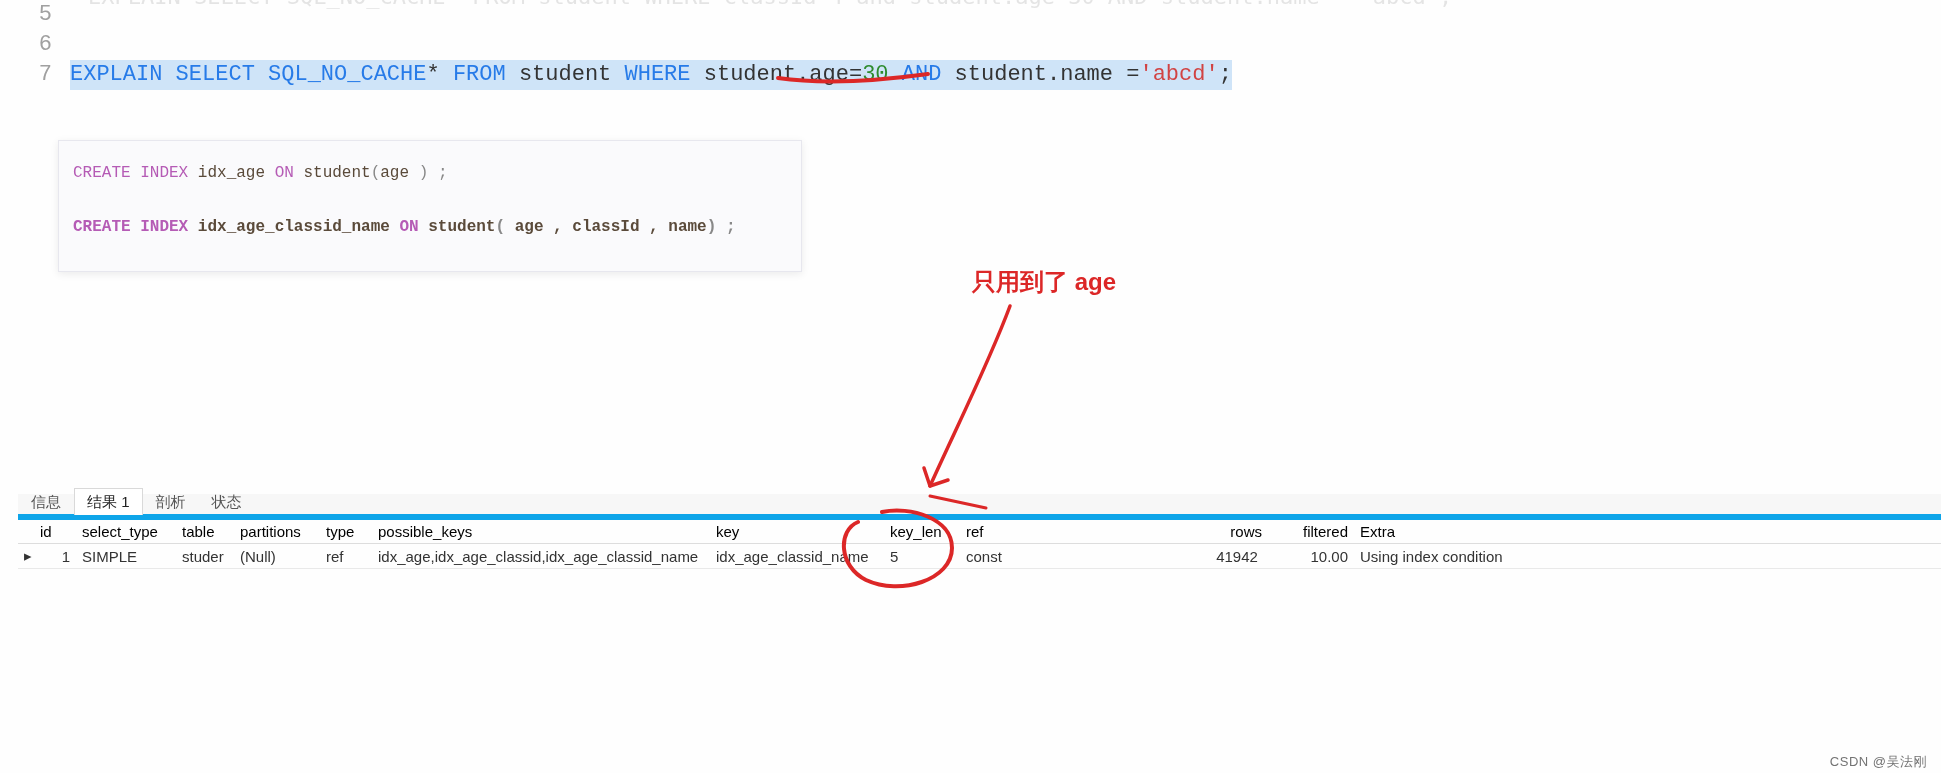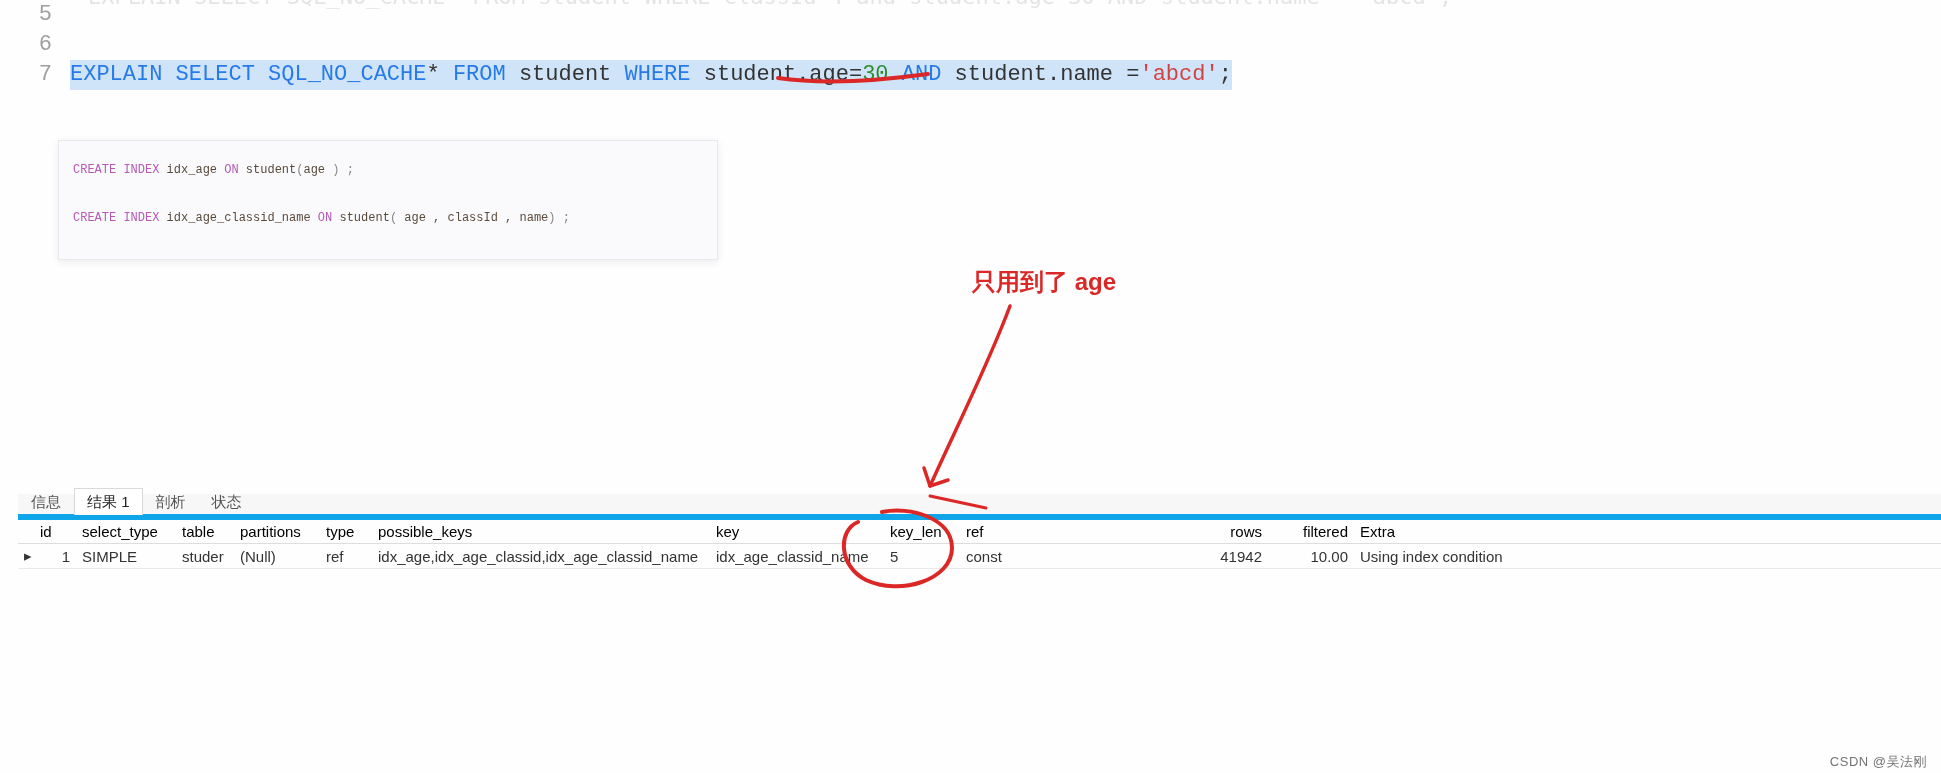--- a/index.html
+++ b/index.html
@@ -43,35 +43,35 @@
     font-family: Consolas, monospace;
     font-size: 22px;
     color: #999;
     white-space: pre;
     opacity: 0.25;
   }
 
   .code-box {
     position: absolute;
     top: 140px; left: 58px;
-    width: 660px;
+    width: 744px;
     background: #fafafc;
     border: 1px solid #e7e7ee;
     box-shadow: 0 2px 8px rgba(0,0,0,0.08);
     padding: 20px 14px;
     font-family: Consolas, "Courier New", monospace;
-    font-size: 12px;
+    font-size: 16px;
     line-height: 1.5;
     color: #444;
   }
   .code-box .ci-kw { color: #b55bb5; }
   .code-box .ci-pn { color: #888; }
   .code-box .ci-id { color: #5a4a3a; }
   .code-box .line { margin-bottom: 30px; }
-  .code-box .line:last-child { margin-bottom: 12px; }
+  .code-box .line:last-child { margin-bottom: 12px; font-weight: bold; }
 
   .tabs-bar {
     position: absolute;
     top: 494px; left: 18px; right: 0;
     height: 26px;
     display: flex;
     align-items: flex-end;
     border-bottom: 6px solid #0ea5e9;
     background: #f7f7f7;
     font-size: 15px;
@@ -216,21 +216,21 @@
         <td class="row-marker">▸</td>
         <td style="text-align:right">1</td>
         <td>SIMPLE</td>
         <td>studer</td>
         <td class="null-val">(Null)</td>
         <td>ref</td>
         <td>idx_age,idx_age_classid,idx_age_classid_name</td>
         <td>idx_age_classid_name</td>
         <td>5</td>
         <td>const</td>
-        <td style="text-align:right">41942</td>
+        <td style="text-align:center">41942</td>
         <td style="text-align:right">10.00</td>
         <td>Using index condition</td>
       </tr>
     </tbody>
   </table>
 </div>
 
 <svg class="anno annot" width="1941" height="773">
 
   <path d="M778,78 C820,84 870,82 928,74" stroke="#dc2727" stroke-width="4" fill="none" stroke-linecap="round"></path>

